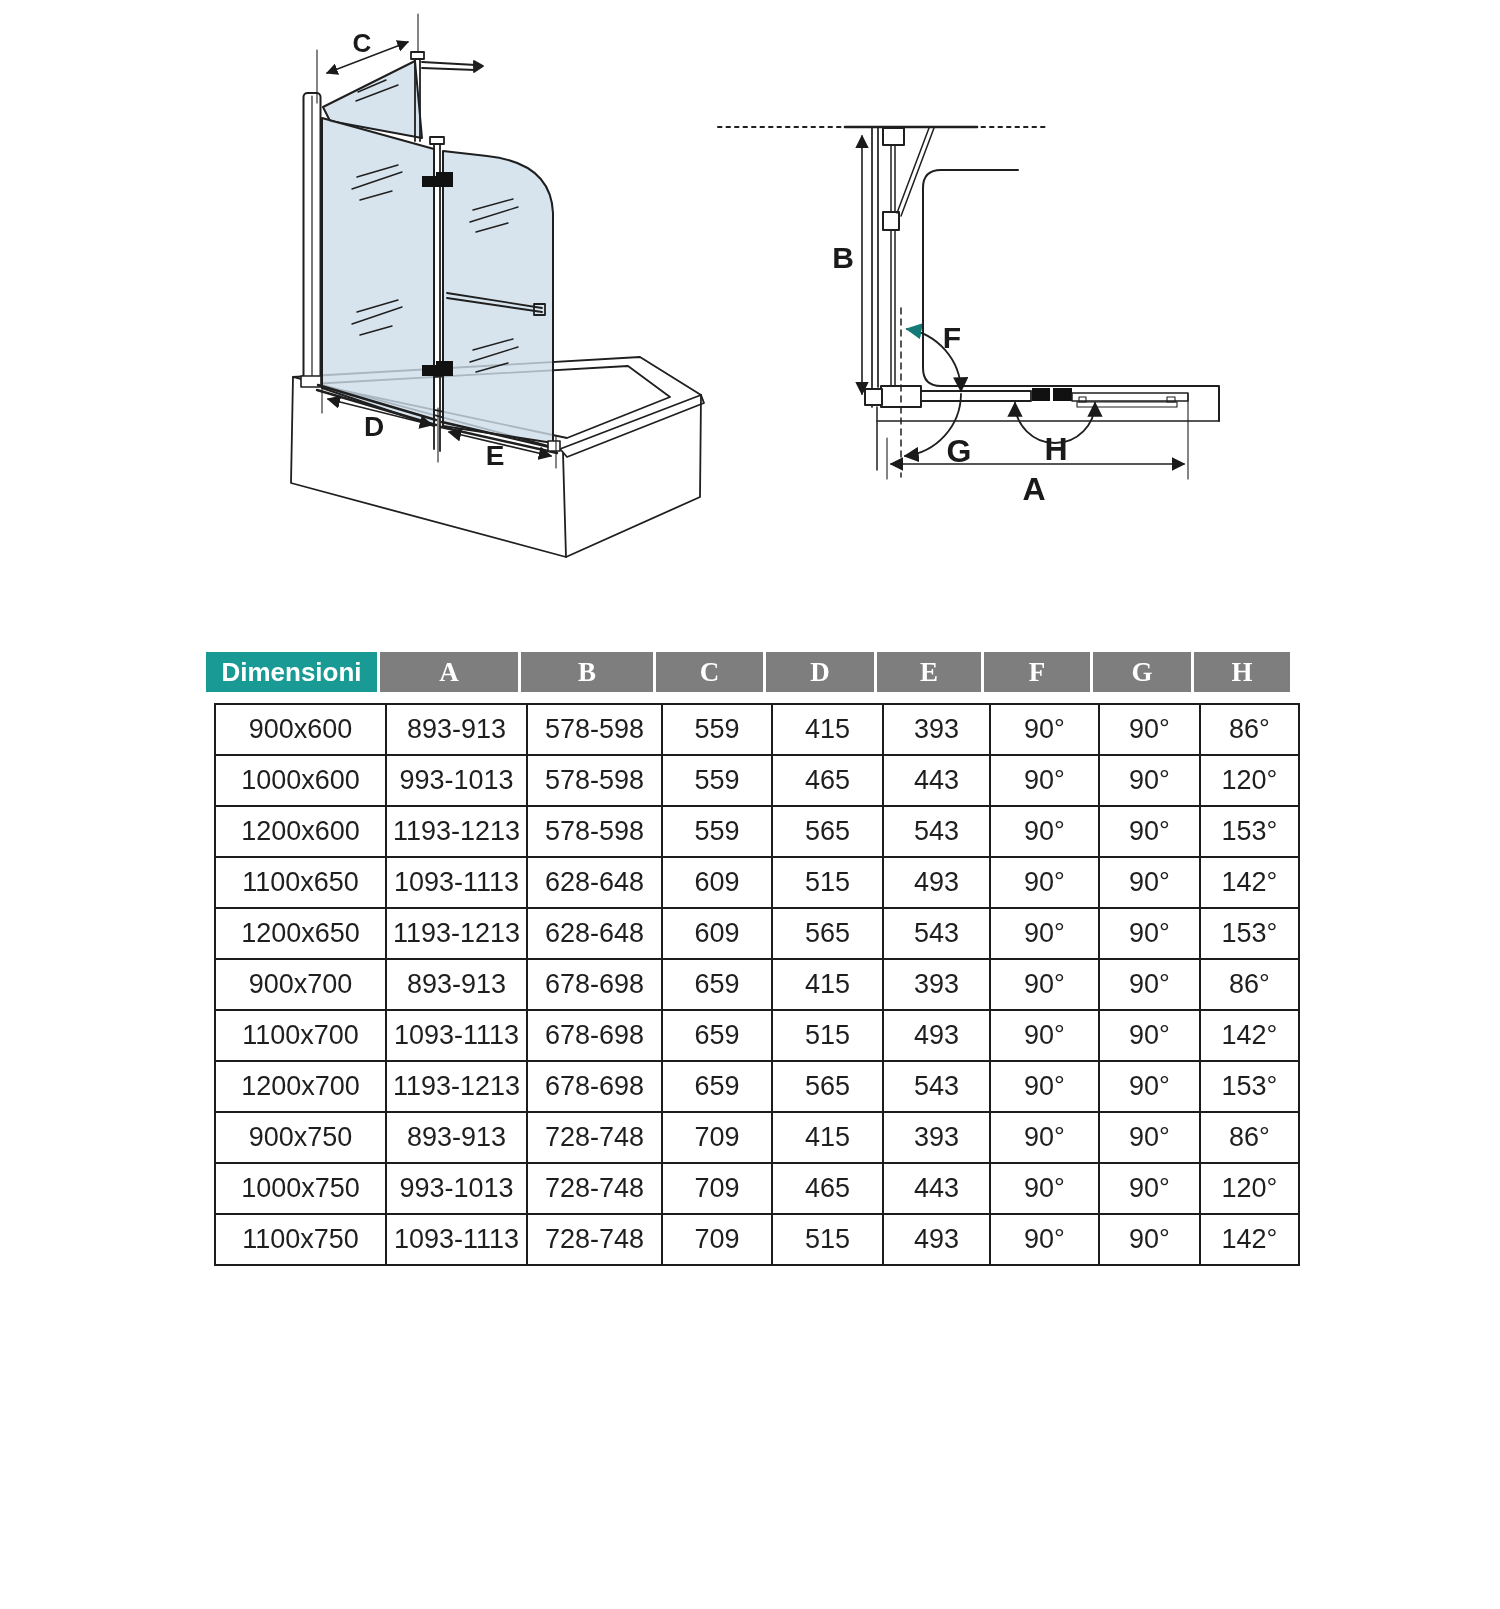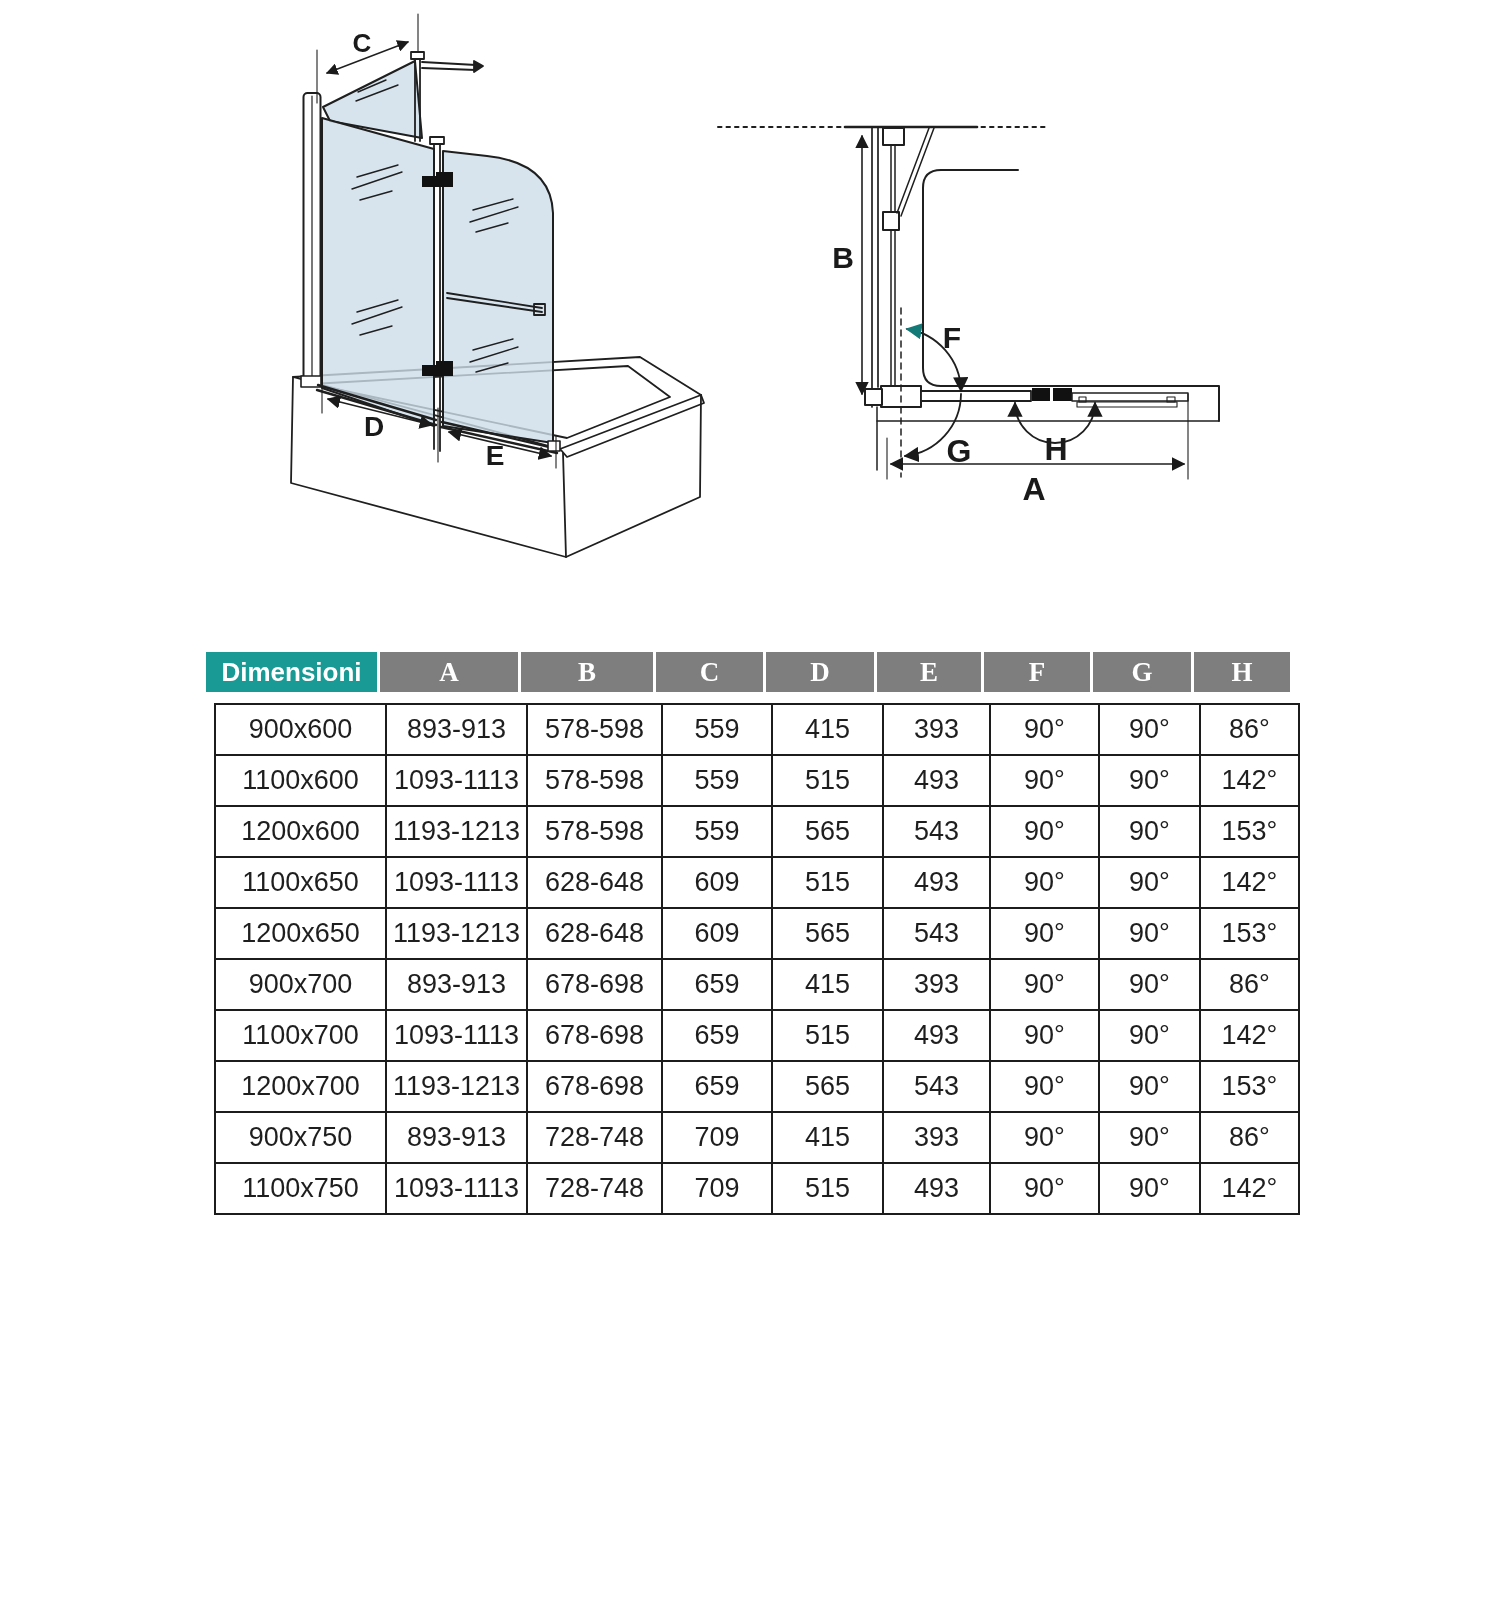--- a/index.html
+++ b/index.html
@@ -200,29 +200,29 @@
           <td>893-913</td>
           <td>578-598</td>
           <td>559</td>
           <td>415</td>
           <td>393</td>
           <td>90°</td>
           <td>90°</td>
           <td>86°</td>
         </tr>
         <tr>
-          <td>1100x600</td>
-          <td>1093-1113</td>
+          <td>1000x600</td>
+          <td>993-1013</td>
           <td>578-598</td>
           <td>559</td>
-          <td>515</td>
-          <td>493</td>
-          <td>90°</td>
-          <td>90°</td>
-          <td>142°</td>
+          <td>465</td>
+          <td>443</td>
+          <td>90°</td>
+          <td>90°</td>
+          <td>120°</td>
         </tr>
         <tr>
           <td>1200x600</td>
           <td>1193-1213</td>
           <td>578-598</td>
           <td>559</td>
           <td>565</td>
           <td>543</td>
           <td>90°</td>
           <td>90°</td>
@@ -288,20 +288,31 @@
           <td>893-913</td>
           <td>728-748</td>
           <td>709</td>
           <td>415</td>
           <td>393</td>
           <td>90°</td>
           <td>90°</td>
           <td>86°</td>
         </tr>
         <tr>
+          <td>1000x750</td>
+          <td>993-1013</td>
+          <td>728-748</td>
+          <td>709</td>
+          <td>465</td>
+          <td>443</td>
+          <td>90°</td>
+          <td>90°</td>
+          <td>120°</td>
+        </tr>
+        <tr>
           <td>1100x750</td>
           <td>1093-1113</td>
           <td>728-748</td>
           <td>709</td>
           <td>515</td>
           <td>493</td>
           <td>90°</td>
           <td>90°</td>
           <td>142°</td>
         </tr>

